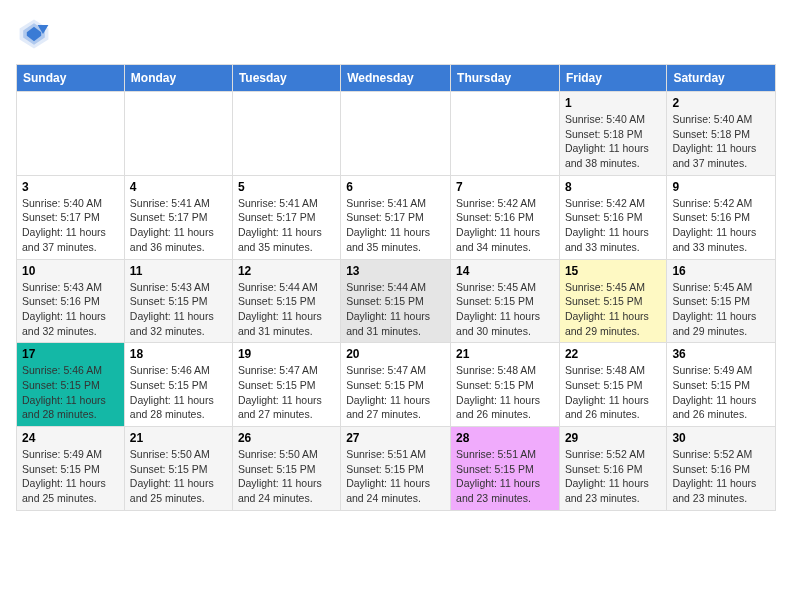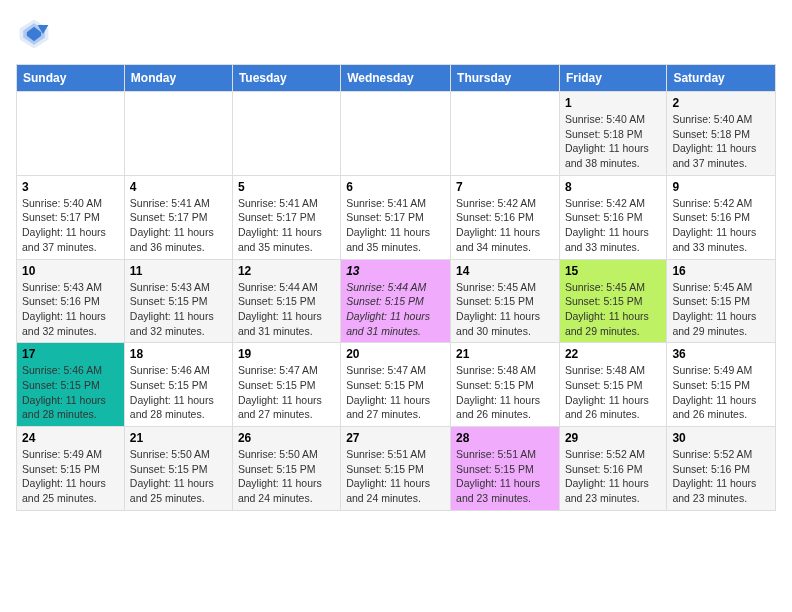--- a/index.html
+++ b/index.html
@@ -204,33 +204,33 @@
           <div class="day-info" style="white-space: pre-line;">Sunrise: 5:43 AM
 Sunset: 5:15 PM
 Daylight: 11 hours and 32 minutes.</div>
         </td>
         <td style="background: rgb(245, 245, 245);">
           <div class="day-number">12</div>
           <div class="day-info" style="white-space: pre-line;">Sunrise: 5:44 AM
 Sunset: 5:15 PM
 Daylight: 11 hours and 31 minutes.</div>
         </td>
-        <td style="background: #f0abfc; font-style: italic;">
+        <td style="background: #e5e5e5;">
           <div class="day-number">13</div>
           <div class="day-info" style="white-space: pre-line;">Sunrise: 5:44 AM
 Sunset: 5:15 PM
 Daylight: 11 hours and 31 minutes.</div>
         </td>
         <td style="background: rgb(245, 245, 245);">
           <div class="day-number">14</div>
           <div class="day-info" style="white-space: pre-line;">Sunrise: 5:45 AM
 Sunset: 5:15 PM
 Daylight: 11 hours and 30 minutes.</div>
         </td>
-        <td style="background: #bef264;">
+        <td style="background: #fef9c3;">
           <div class="day-number">15</div>
           <div class="day-info" style="white-space: pre-line;">Sunrise: 5:45 AM
 Sunset: 5:15 PM
 Daylight: 11 hours and 29 minutes.</div>
         </td>
         <td style="background: rgb(245, 245, 245);">
           <div class="day-number">16</div>
           <div class="day-info" style="white-space: pre-line;">Sunrise: 5:45 AM
 Sunset: 5:15 PM
 Daylight: 11 hours and 29 minutes.</div>

